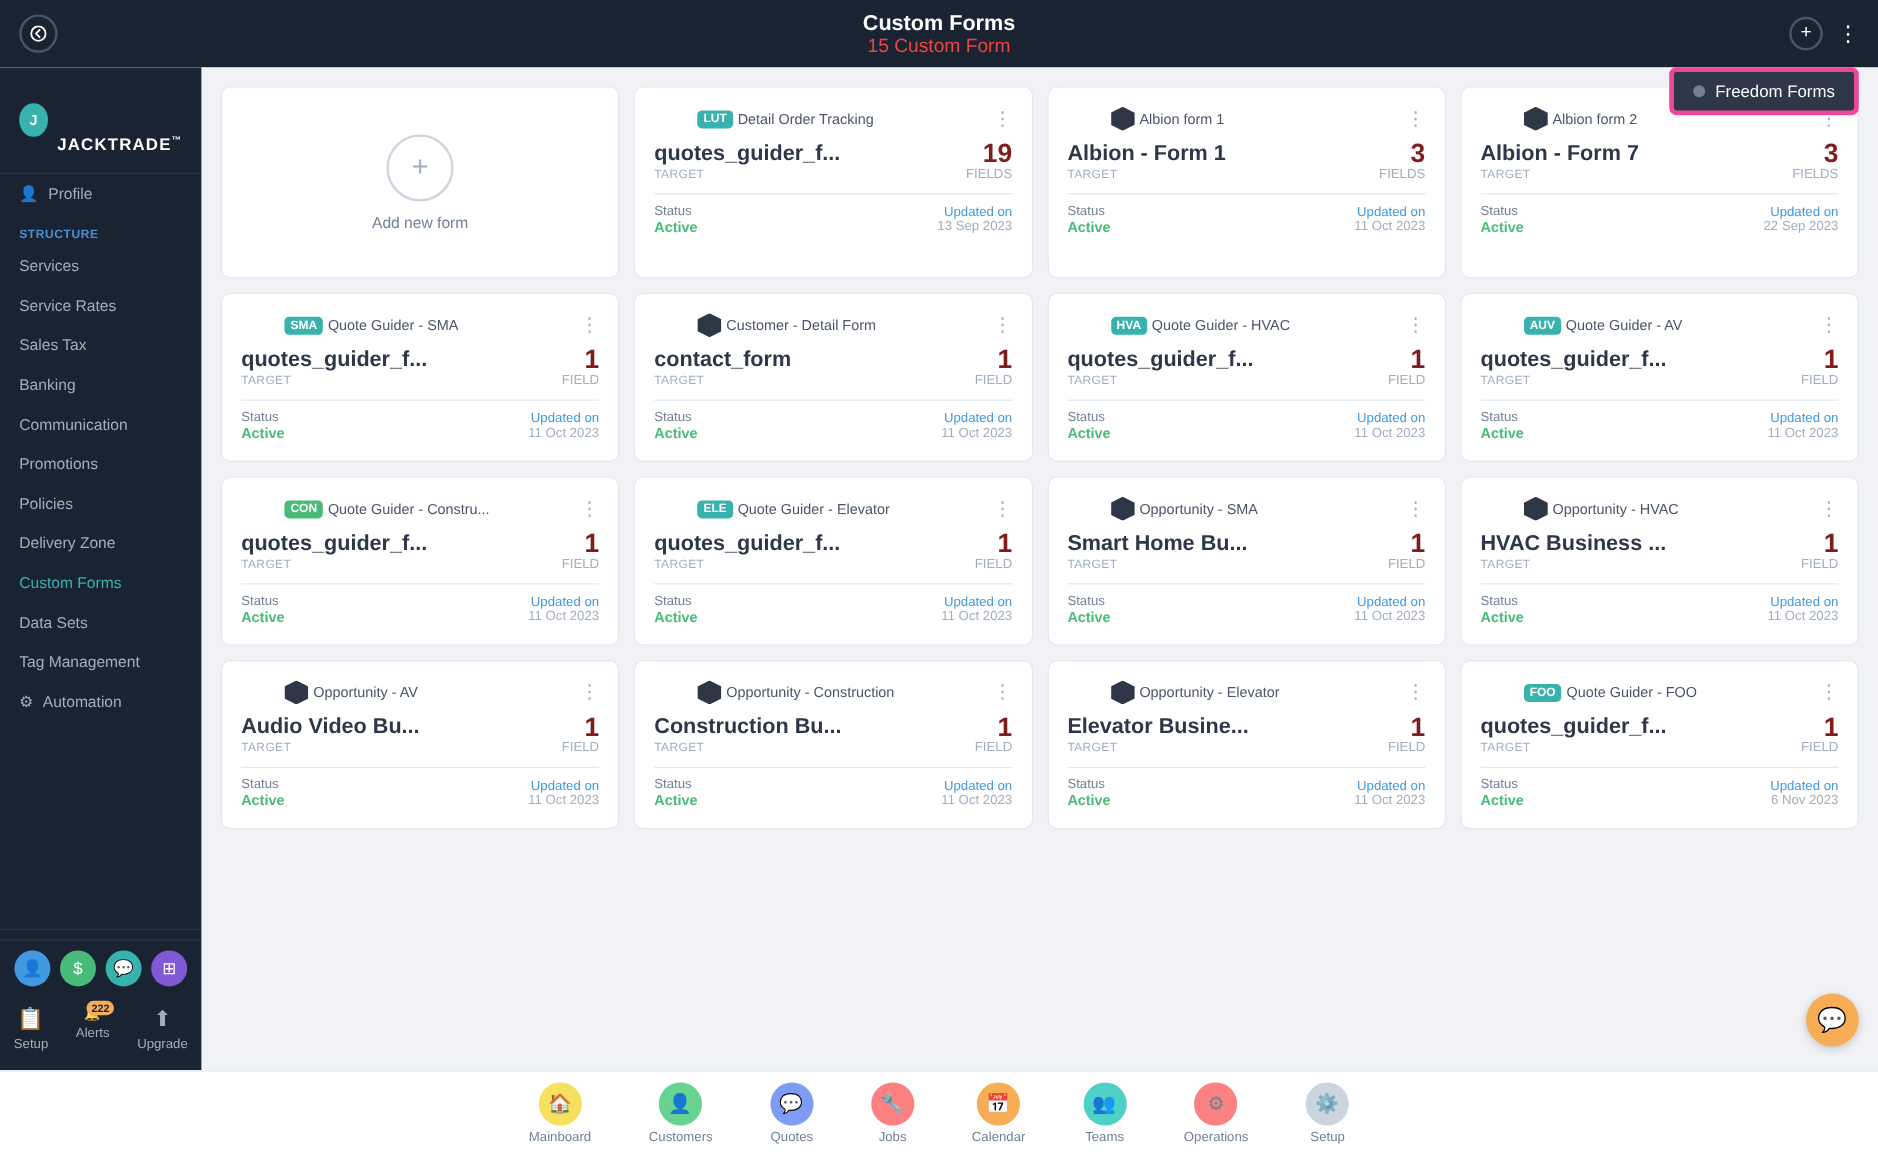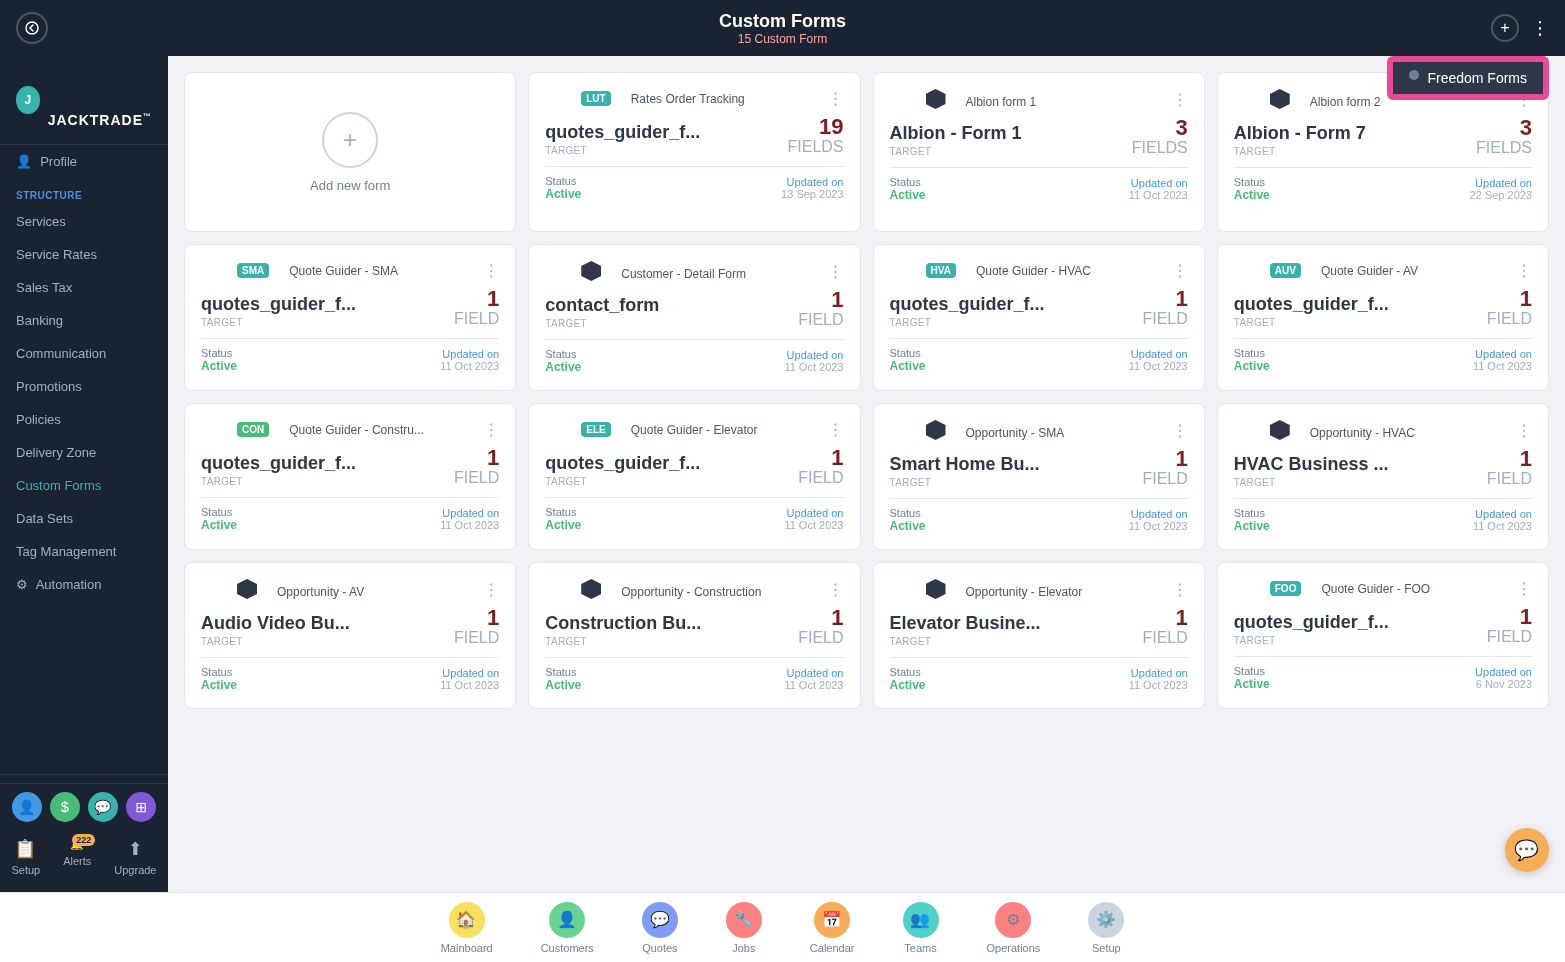--- a/index.html
+++ b/index.html
@@ -22,21 +22,21 @@
       width: 32px; height: 32px;
       border-radius: 50%;
       border: 2px solid #4a5568;
       display: flex; align-items: center; justify-content: center;
       cursor: pointer;
       color: white;
       font-size: 14px;
     }
     .top-header .title-area { text-align: center; }
     .top-header .title-area h1 { font-size: 18px; font-weight: 600; }
-    .top-header .title-area p { font-size: 12px; color: #fca5a5; }
+    .top-header .title-area p { font-size: 16px; color: #ef4444; }
     .top-header .right-actions {
       position: absolute;
       right: 16px;
       display: flex;
       align-items: center;
       gap: 12px;
     }
     .top-header .right-actions .add-btn {
       width: 28px; height: 28px;
       border-radius: 50%;
@@ -49,25 +49,25 @@
     .top-header .right-actions .dots-btn {
       cursor: pointer;
       font-size: 18px;
       color: white;
     }
     .freedom-forms-badge {
       position: absolute;
       right: 16px;
       top: 56px;
       background: #2d3748;
-      border: 6px solid #ec4899;
+      border: 4px solid #ec4899;
       border-radius: 6px;
       padding: 8px 16px;
       display: flex;
-      align-items: flex-start;
+      align-items: center;
       gap: 8px;
       color: white;
       font-size: 14px;
       z-index: 100;
     }
     .freedom-forms-badge::before {
       content: '';
       width: 10px; height: 10px;
       border-radius: 50%;
       background: #718096;
@@ -216,22 +216,22 @@
     }
 
     .card-header {
       display: flex;
       align-items: center;
       justify-content: space-between;
       margin-bottom: 8px;
     }
     .card-header-left {
       display: flex;
-      align-items: flex-end;
-      gap: 20px;
+      align-items: center;
+      gap: 4px;
       padding-left: 36px;
     }
     .form-badge {
       border-radius: 4px;
       padding: 2px 5px;
       font-size: 10px;
       font-weight: 700;
       color: white;
     }
     .badge-teal { background: #38b2ac; }
@@ -269,21 +269,21 @@
     .card-fields {
       text-align: right;
     }
     .card-fields .count {
       font-size: 22px;
       font-weight: 700;
       color: #7f1d1d;
       line-height: 1;
     }
     .card-fields .label {
-      font-size: 16px;
+      font-size: 11px;
       color: #a0aec0;
       text-transform: uppercase;
     }
     .card-divider {
       height: 1px;
       background: #e2e8f0;
       margin: 8px 0;
     }
     .card-footer {
       display: flex;
@@ -473,21 +473,21 @@
 
       <div class="card card-add">
         <div class="add-circle">+</div>
         <span class="add-label">Add new form</span>
       </div>
 
       <div class="card">
         <div class="card-header">
           <div class="card-header-left">
             <span class="form-badge badge-teal">LUT</span>
-            <span class="card-header-title">Rates Order Tracking</span>
+            <span class="card-header-title">Detail Order Tracking</span>
           </div>
           <span class="card-dots">⋮</span>
         </div>
         <div class="card-meta-row">
           <div>
             <div class="card-name">quotes_guider_f...</div>
             <div class="card-target-label">TARGET</div>
           </div>
           <div class="card-fields">
             <div class="count">19</div>

